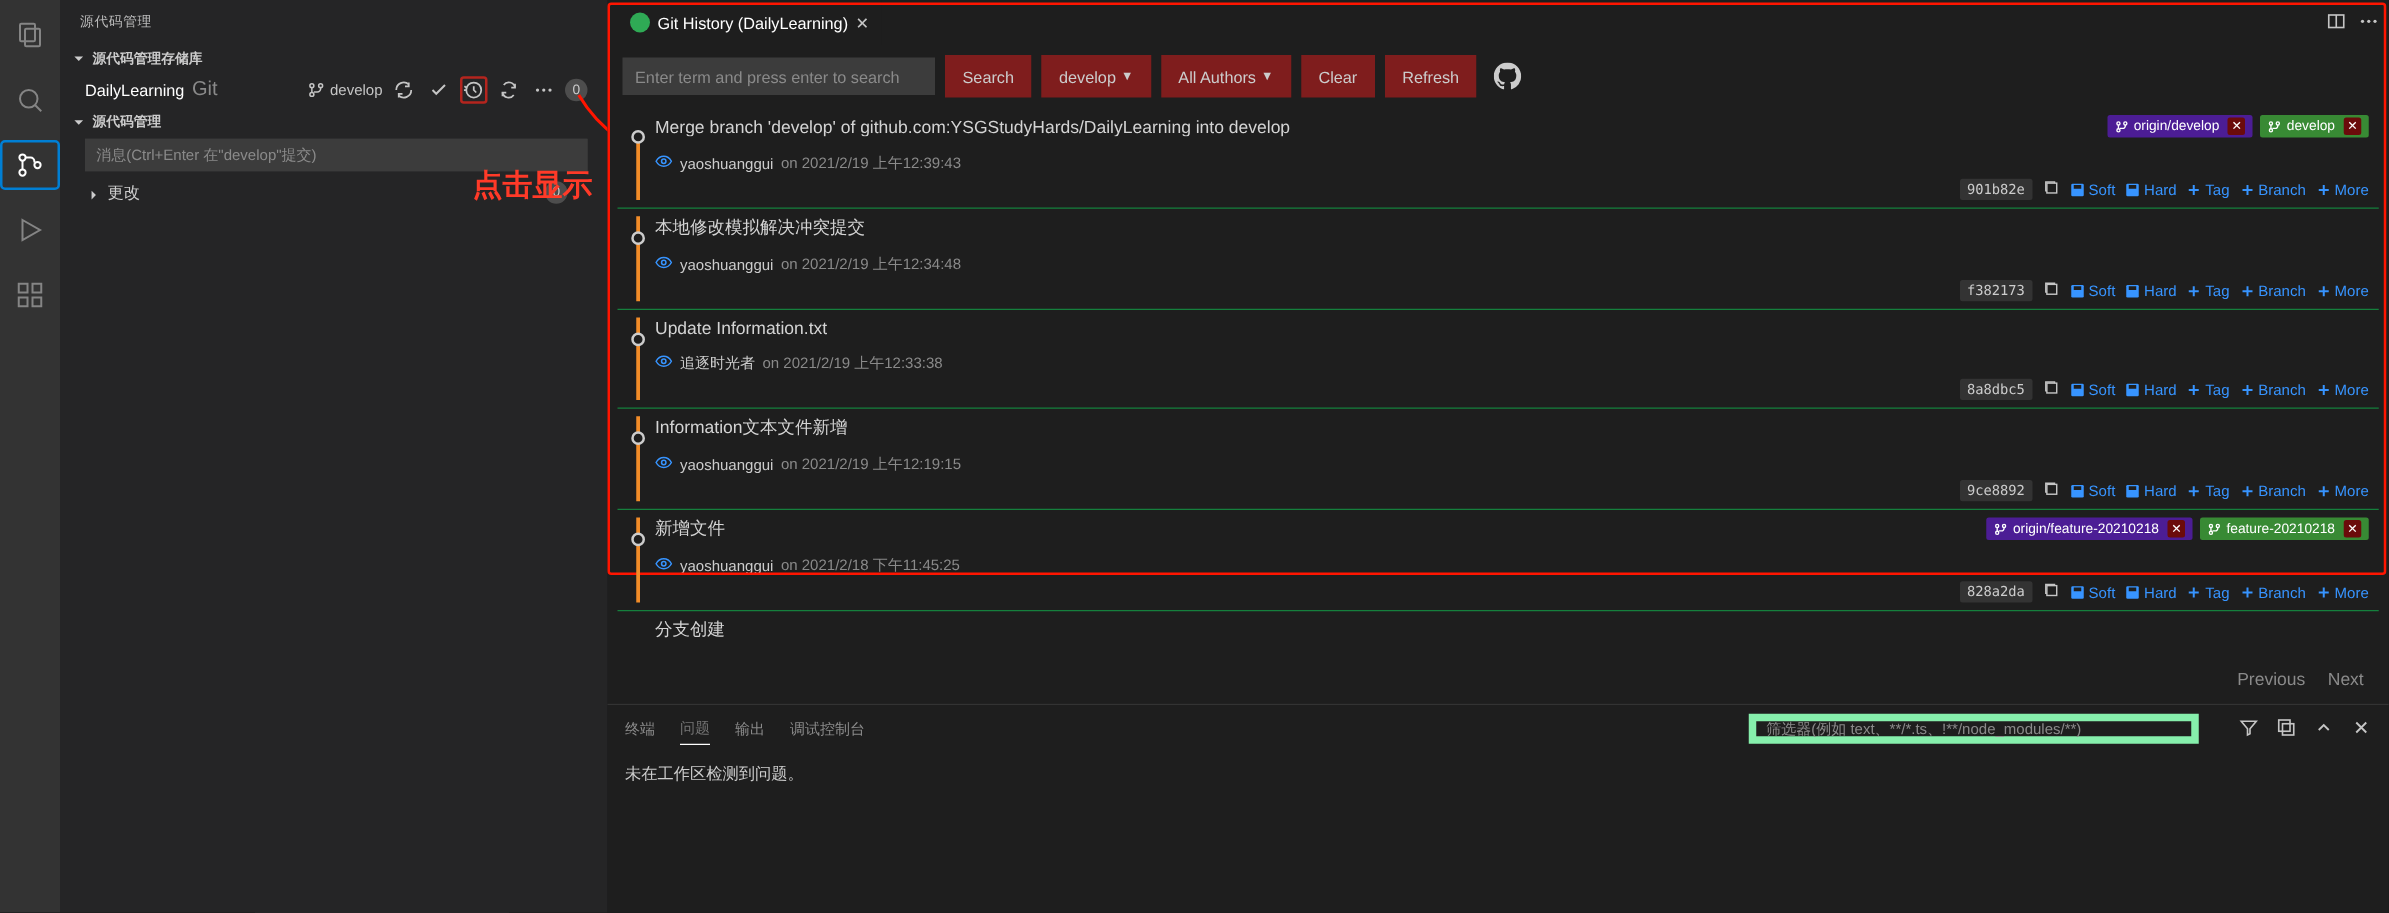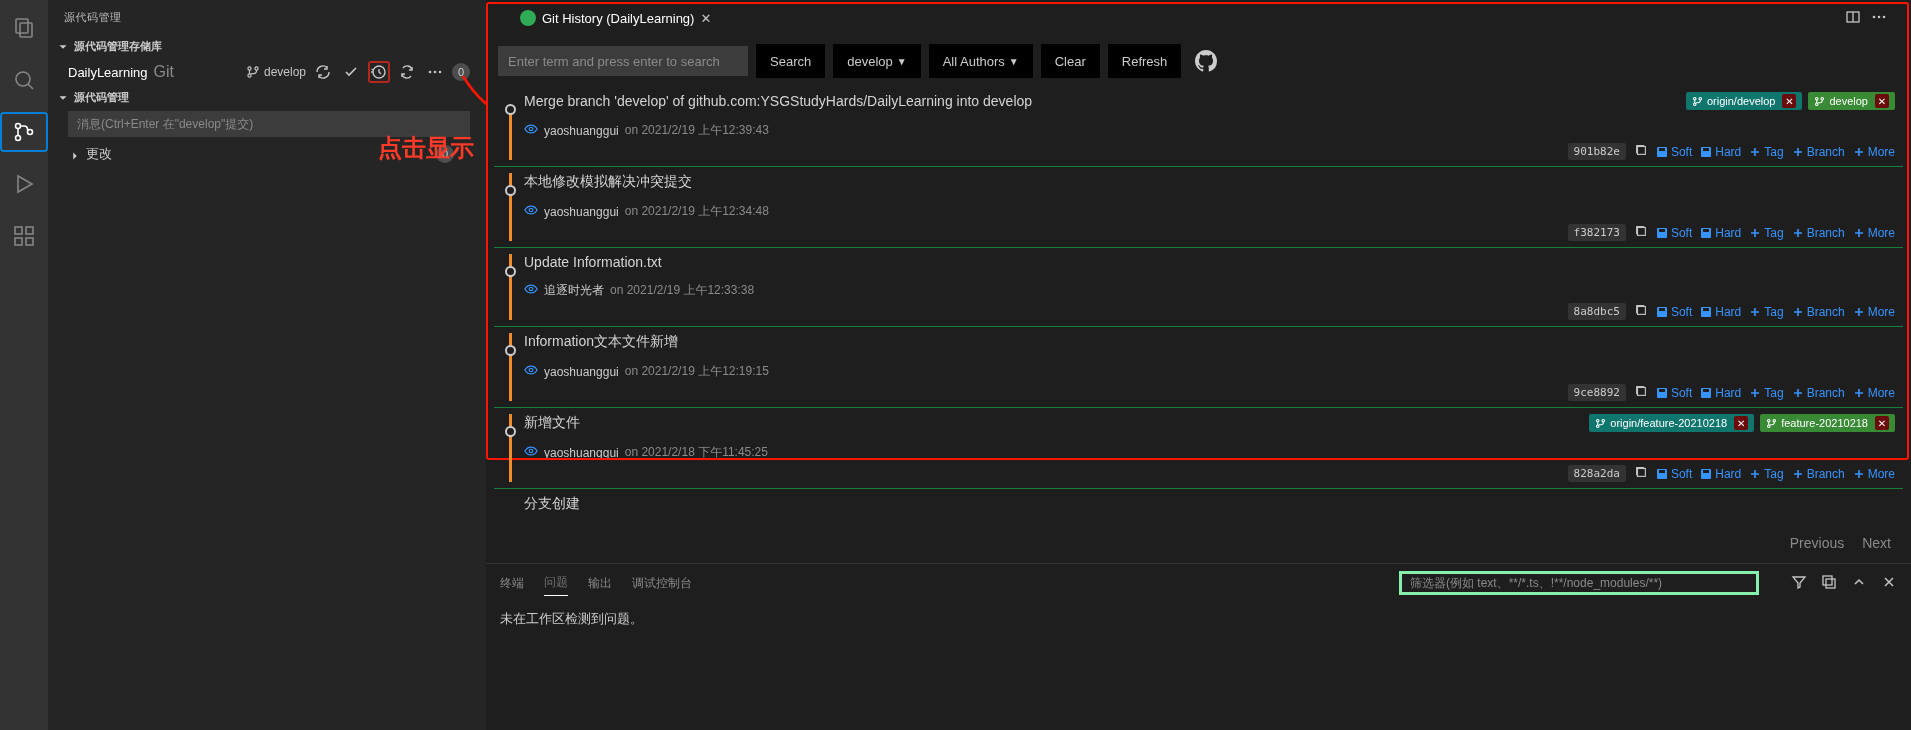--- a/index.html
+++ b/index.html
@@ -24,64 +24,64 @@
 .repo-btn.boxed { border: 2px solid #b4251e; border-radius: 3px; }
 .badge { background: #4d4d4d; color: #ccc; min-width: 18px; height: 18px; border-radius: 9px; display: inline-flex; align-items: center; justify-content: center; font-size: 11px; padding: 0 5px; }
 .msg-input { margin: 2px 16px 4px 20px; height: 26px; background: #3c3c3c; border: 1px solid #3c3c3c; color: #8a8a8a; padding: 0 8px; font-size: 12px; display: flex; align-items: center; }
 .changes-row { display: flex; align-items: flex-end; padding: 4px 32px 4px 20px; }
 .changes-row .lbl { margin-left: 4px; }
 .changes-row .badge { margin-left: auto; }
 .annot { color: #ff3a28; font-weight: 600; font-size: 24px; position: absolute; left: 330px; top: 132px; pointer-events: none; }
 .arrow { position: absolute; left: 410px; top: 68px; pointer-events: none; }
 .main { flex: 1; display: flex; flex-direction: column; background: #1e1e1e; position: relative; }
 .main-border { position: absolute; left: 0; top: 2px; right: 2px; bottom: 270px; border: 2px solid #ff1500; border-radius: 3px; pointer-events: none; }
-.tabbar { height: 36px; display: flex; align-items: center; padding: 0 24px; }
+.tabbar { height: 36px; display: flex; align-items: center; padding: 0 8px; }
 .tab { display: flex; align-items: center; gap: 6px; background: #1e1e1e; height: 36px; padding: 0 10px; color: #fff; font-size: 13px; }
 .tab .dot { width: 16px; height: 16px; border-radius: 50%; background: #2faa55; display: inline-block; }
 .tab .close { color: #c5c5c5; cursor: pointer; }
 .tabbar .right { margin-left: auto; display: flex; gap: 10px; color: #c5c5c5; }
 .toolbar { display: flex; gap: 8px; padding: 8px 12px; align-items: center; }
 .search-input { flex: 0 0 250px; height: 30px; background: #3c3c3c; border: none; color: #ccc; padding: 0 10px; font-size: 13px; outline: none; }
 .search-input::placeholder { color: #8a8a8a; }
-.tbtn { background: #000000; color: #ccc; border: none; height: 34px; padding: 0 14px; font-size: 13px; cursor: pointer; display: inline-flex; align-items: center; gap: 4px; }
+.tbtn { background: #7f1d1d; color: #ccc; border: none; height: 34px; padding: 0 14px; font-size: 13px; cursor: pointer; display: inline-flex; align-items: center; gap: 4px; }
 .tbtn .caret { font-size: 10px; }
 .gh-icon { width: 22px; height: 22px; color: #ccc; margin-left: 6px; }
 .gh-icon svg { width: 22px; height: 22px; }
 .commits { flex: 0 0 auto; padding: 0 8px 8px 8px; }
 .commit { display: flex; padding: 6px 8px 6px 4px; border-top: 1px solid #15803d; }
 .commit:first-child { border-top: none; }
 .graph-col { width: 26px; position: relative; flex-shrink: 0; }
 .graph-line { position: absolute; left: 11px; top: 0; bottom: 0; width: 3px; background: #f28c28; }
 .graph-line.faded { background: transparent; }
 .graph-dot { position: absolute; left: 7px; top: 12px; width: 11px; height: 11px; border-radius: 50%; background: #1e1e1e; border: 2px solid #cccccc; z-index: 2; }
 .commit-body { flex: 1; min-width: 0; }
 .commit-top { display: flex; align-items: center; gap: 8px; }
 .commit-title { color: #d4d4d4; font-size: 14px; white-space: nowrap; overflow: hidden; text-overflow: ellipsis; }
 .ref-tags { margin-left: auto; display: flex; gap: 6px; flex-shrink: 0; }
 .ref { display: inline-flex; align-items: center; gap: 4px; font-size: 11px; padding: 2px 6px; border-radius: 2px; color: #fff; }
 .ref .rx { background: #6b0b0b; width: 14px; height: 14px; margin-left: 3px; display: inline-flex; align-items: center; justify-content: center; font-size: 10px; border-radius: 2px; }
-.ref-red { background: #0f766e; }
+.ref-red { background: #4c1d95; }
 .ref-green { background: #388a34; }
 .ref .rbranch { font-size: 11px; }
 .commit-meta { display: flex; align-items: center; gap: 6px; margin-top: 12px; font-size: 12px; color: #8a8a8a; }
 .eye-icon { color: #3794ff; }
 .eye-icon svg { width: 14px; height: 14px; }
 .author { color: #cccccc; }
 .commit-actions { display: flex; align-items: center; gap: 8px; margin-top: 4px; justify-content: flex-end; }
 .hash { font-family: Consolas, monospace; background: #333; color: #ccc; padding: 2px 6px; font-size: 11px; border-radius: 2px; }
 .copy-ic { color: #c5c5c5; cursor: pointer; }
 .act-link { color: #3794ff; font-size: 12px; cursor: pointer; display: inline-flex; align-items: center; gap: 3px; }
 .act-link svg { width: 12px; height: 12px; }
 .pager { display: flex; justify-content: flex-end; gap: 18px; padding: 8px 20px; color: #8a8a8a; font-size: 14px; }
 .pager span { cursor: pointer; }
 .bottom-panel { flex: 1; background: #1e1e1e; border-top: 1px solid #333; margin-top: 4px; }
 .panel-tabs { display: flex; align-items: center; padding: 6px 14px; gap: 20px; font-size: 12px; color: #8a8a8a; }
 .panel-tab { cursor: pointer; padding: 4px 0; }
 .panel-tab.active { color: #737373; border-bottom: 1px solid #fff; }
-.panel-filter { margin-left: auto; width: 360px; height: 24px; background: transparent; border: 3px solid #86efac; color: #8a8a8a; padding: 0 8px; font-size: 12px; display: flex; align-items: center; }
+.panel-filter { margin-left: auto; width: 360px; height: 24px; background: transparent; border: 6px solid #86efac; color: #8a8a8a; padding: 0 8px; font-size: 12px; display: flex; align-items: center; }
 .panel-icons { display: flex; gap: 14px; color: #c5c5c5; margin-left: 12px; }
 .panel-icons span { cursor: pointer; }
 .panel-body { padding: 8px 14px; color: #cccccc; font-size: 13px; }
 </style>
 </head>
 <body>
 
 <div class="root">
 
   <div class="activity-bar">

